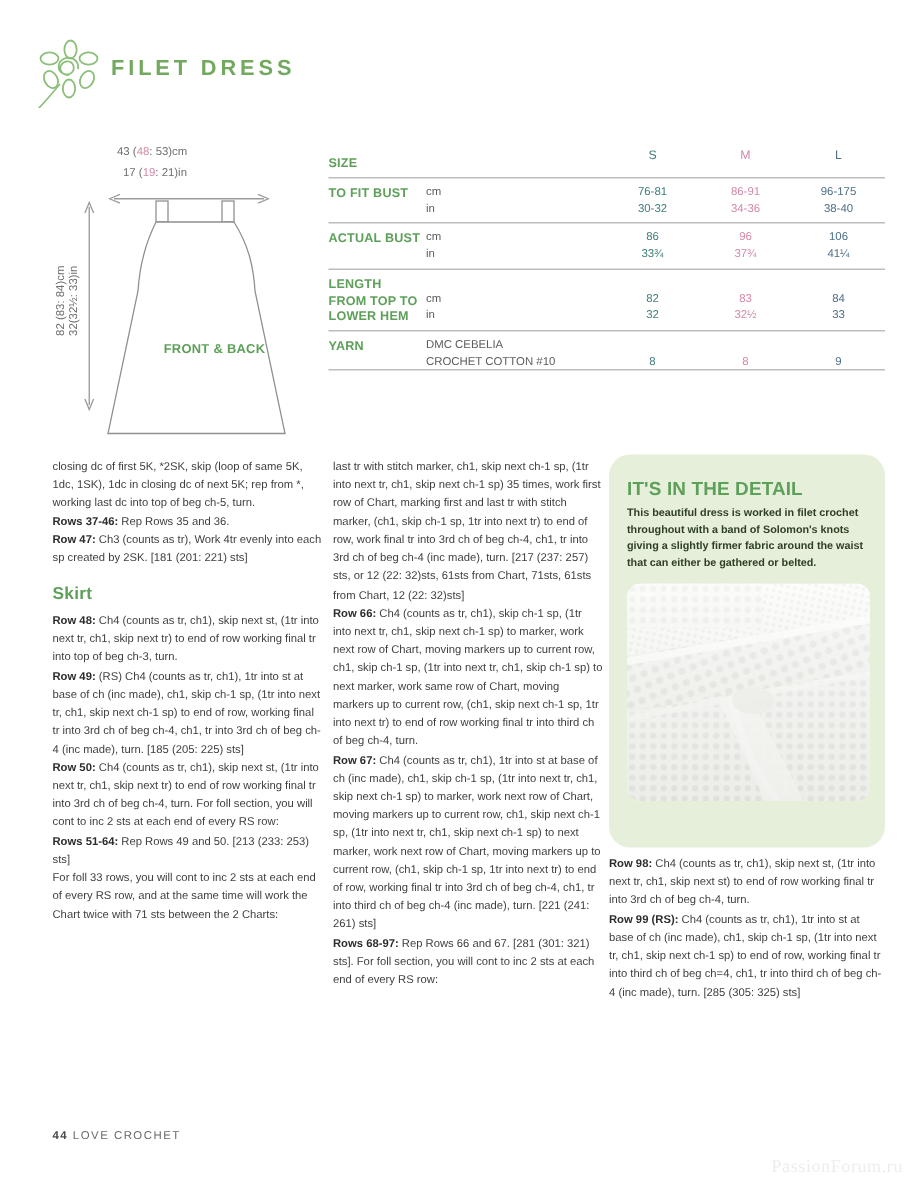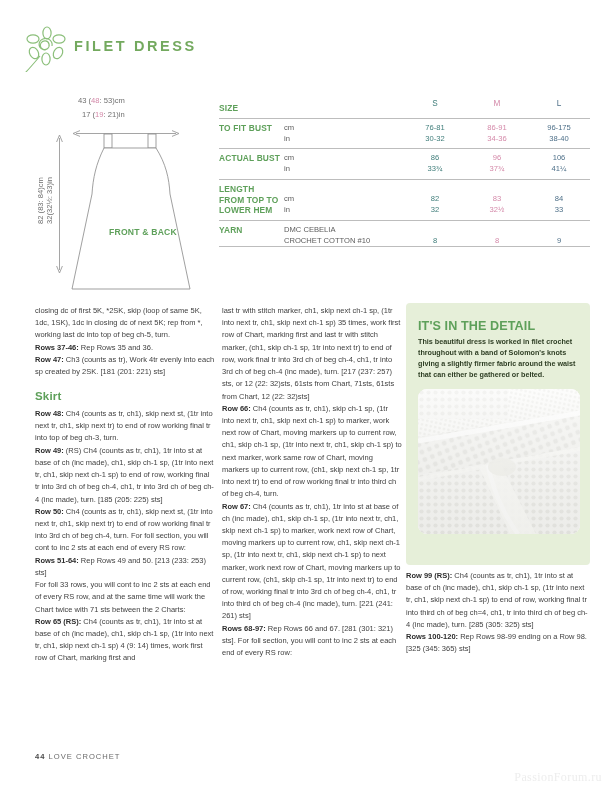--- a/index.html
+++ b/index.html
@@ -71,21 +71,21 @@
   .col p { margin:0 0 0 0; text-align:left; }
   .rowlab { font-weight:bold; color:#2d2d2d; }
   .sec-head {
     font-size:11.5px; font-weight:bold; color:#5ea05a;
     margin:9px 0 2px 0; letter-spacing:.2px;
   }
 
   
   #detail-box {
     position:absolute; left:406px; top:303px; width:184px; height:262px;
-    background:#e6efd9; border-radius:4px;
+    background:#e6efd9; border-radius:14px;
   }
   #detail-title {
     position:absolute; left:12px; top:16px;
     font-size:12.6px; font-weight:bold; color:#5ea05a; letter-spacing:.1px;
   }
   #detail-body {
     position:absolute; left:12px; top:34px; width:162px;
     font-size:7.2px; line-height:1.52; font-weight:bold; color:#2f3f25;
   }
   #detail-photo {
@@ -246,21 +246,20 @@
 <div id="col1" class="col">
   <p>closing dc of first 5K, *2SK, skip (loop of same 5K, 1dc, 1SK), 1dc in closing dc of next 5K; rep from *, working last dc into top of beg ch-5, turn.</p>
   <p><span class="rowlab">Rows 37-46:</span><span> Rep Rows 35 and 36.</span></p>
   <p><span class="rowlab">Row 47:</span><span> Ch3 (counts as tr), Work 4tr evenly into each sp created by 2SK. [181 (201: 221) sts]</span></p>
   <div class="sec-head">Skirt</div>
   <p><span class="rowlab">Row 48:</span><span> Ch4 (counts as tr, ch1), skip next st, (1tr into next tr, ch1, skip next tr) to end of row working final tr into top of beg ch-3, turn.</span></p>
   <p><span class="rowlab">Row 49:</span><span> (RS) Ch4 (counts as tr, ch1), 1tr into st at base of ch (inc made), ch1, skip ch-1 sp, (1tr into next tr, ch1, skip next ch-1 sp) to end of row, working final tr into 3rd ch of beg ch-4, ch1, tr into 3rd ch of beg ch-4 (inc made), turn. [185 (205: 225) sts]</span></p>
   <p><span class="rowlab">Row 50:</span><span> Ch4 (counts as tr, ch1), skip next st, (1tr into next tr, ch1, skip next tr) to end of row working final tr into 3rd ch of beg ch-4, turn. For foll section, you will cont to inc 2 sts at each end of every RS row:</span></p>
   <p><span class="rowlab">Rows 51-64:</span><span> Rep Rows 49 and 50. [213 (233: 253) sts]</span></p>
   <p>For foll 33 rows, you will cont to inc 2 sts at each end of every RS row, and at the same time will work the Chart twice with 71 sts between the 2 Charts:</p>
-  <p><span class="rowlab">Row 65 (RS):</span><span> Ch4 (counts as tr, ch1), 1tr into st at base of ch (inc made), ch1, skip ch-1 sp, (1tr into next tr, ch1, skip next ch-1 sp) 4 (9: 14) times, work first row of Chart, marking first and</span></p>
 </div>
 
 <div id="col2" class="col">
   <p>last tr with stitch marker, ch1, skip next ch-1 sp, (1tr into next tr, ch1, skip next ch-1 sp) 35 times, work first row of Chart, marking first and last tr with stitch marker, (ch1, skip ch-1 sp, 1tr into next tr) to end of row, work final tr into 3rd ch of beg ch-4, ch1, tr into 3rd ch of beg ch-4 (inc made), turn. [217 (237: 257) sts, or 12 (22: 32)sts, 61sts from Chart, 71sts, 61sts from Chart, 12 (22: 32)sts]</p>
   <p><span class="rowlab">Row 66:</span><span> Ch4 (counts as tr, ch1), skip ch-1 sp, (1tr into next tr, ch1, skip next ch-1 sp) to marker, work next row of Chart, moving markers up to current row, ch1, skip ch-1 sp, (1tr into next tr, ch1, skip ch-1 sp) to next marker, work same row of Chart, moving markers up to current row, (ch1, skip next ch-1 sp, 1tr into next tr) to end of row working final tr into third ch of beg ch-4, turn.</span></p>
   <p><span class="rowlab">Row 67:</span><span> Ch4 (counts as tr, ch1), 1tr into st at base of ch (inc made), ch1, skip ch-1 sp, (1tr into next tr, ch1, skip next ch-1 sp) to marker, work next row of Chart, moving markers up to current row, ch1, skip next ch-1 sp, (1tr into next tr, ch1, skip next ch-1 sp) to next marker, work next row of Chart, moving markers up to current row, (ch1, skip ch-1 sp, 1tr into next tr) to end of row, working final tr into 3rd ch of beg ch-4, ch1, tr into third ch of beg ch-4 (inc made), turn. [221 (241: 261) sts]</span></p>
   <p><span class="rowlab">Rows 68-97:</span><span> Rep Rows 66 and 67. [281 (301: 321) sts]. For foll section, you will cont to inc 2 sts at each end of every RS row:</span></p>
 </div>
 
 <div id="detail-box">
@@ -295,21 +294,21 @@
       <path d="M0 52 L162 24" stroke="#ffffff" stroke-width="5" fill="none" opacity="0.95"></path>
       <path d="M0 90 L162 60" stroke="#fbfbf9" stroke-width="4" fill="none" opacity="0.8"></path>
       <path d="M70 76 C74 96 82 120 100 145" stroke="#ffffff" stroke-width="4.5" fill="none" opacity="0.9"></path>
       <ellipse cx="84" cy="78" rx="14" ry="9" fill="#eeeee9" opacity="0.85"></ellipse>
       <rect width="162" height="145" fill="url(#shade)"></rect>
     </svg>
   </div>
 </div>
 
 <div id="col3" class="col">
+  <p><span class="rowlab">Row 98:</span><span> Ch4 (counts as tr, ch1), skip next st, (1tr into next tr, ch1, skip next st) to end of row working final tr into 3rd ch of beg ch-4, turn.</span></p>
   <p><span class="rowlab">Row 99 (RS):</span><span> Ch4 (counts as tr, ch1), 1tr into st at base of ch (inc made), ch1, skip ch-1 sp, (1tr into next tr, ch1, skip next ch-1 sp) to end of row, working final tr into third ch of beg ch=4, ch1, tr into third ch of beg ch-4 (inc made), turn. [285 (305: 325) sts]</span></p>
-  <p><span class="rowlab">Rows 100-120:</span><span> Rep Rows 98-99 ending on a Row 98. [325 (345: 365) sts]</span></p>
 </div>
 
 <div id="footer">
   <span class="pg">44</span>
   <span>LOVE CROCHET</span>
 </div>
 <div id="watermark">PassionForum.ru</div>
 
 </body></html>

